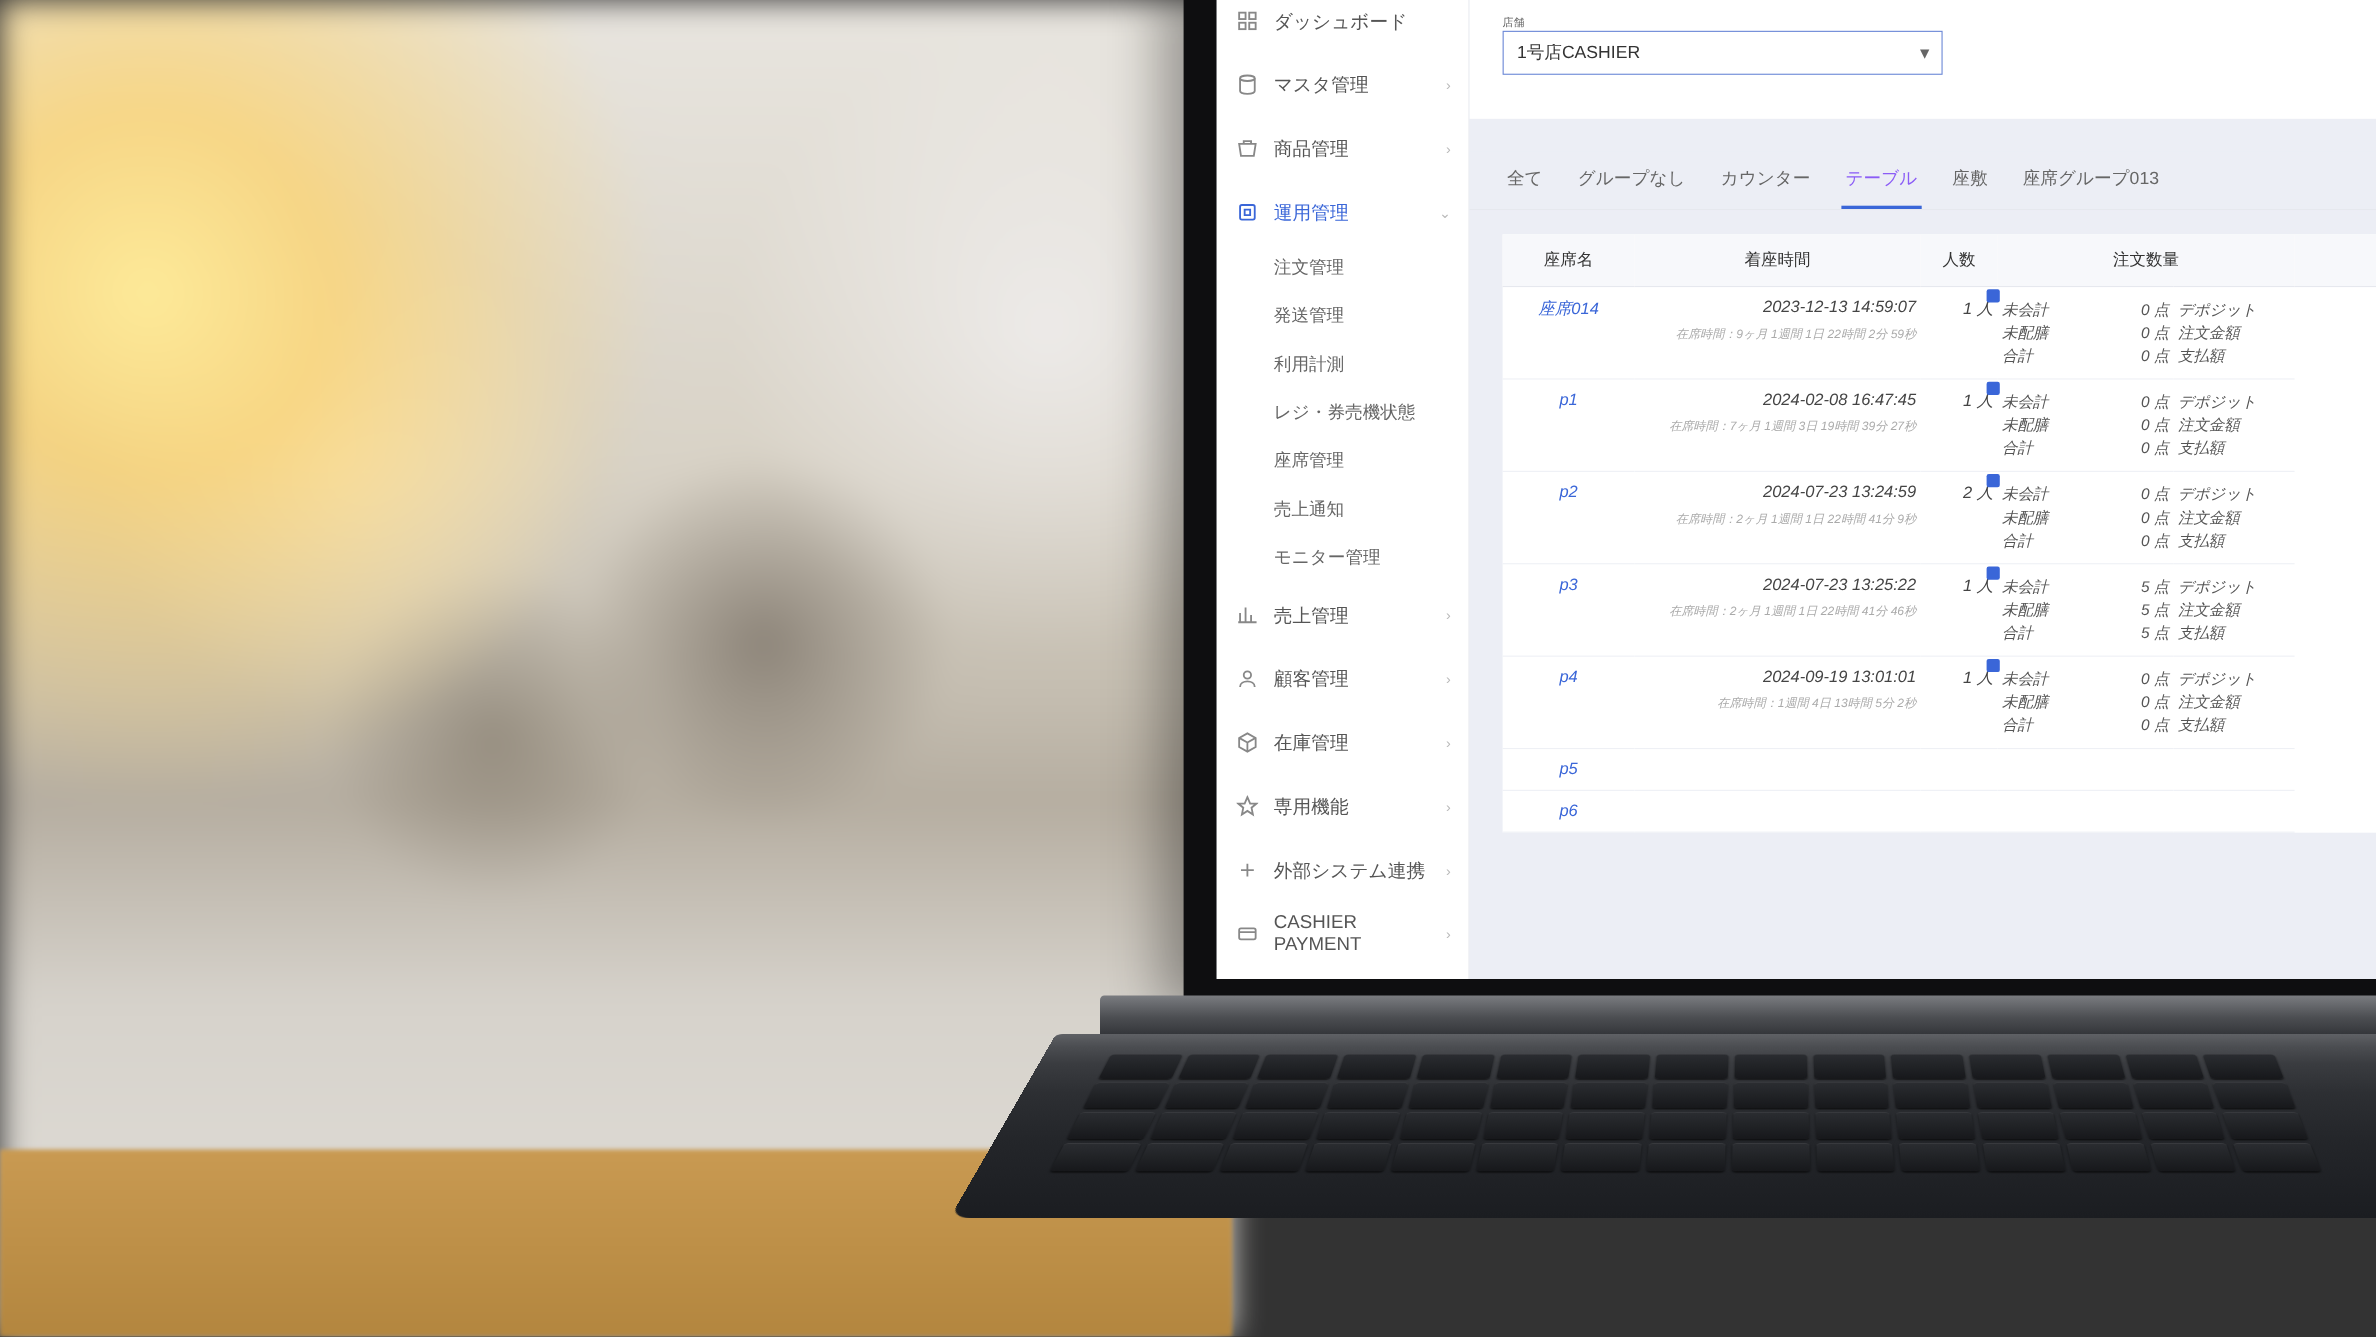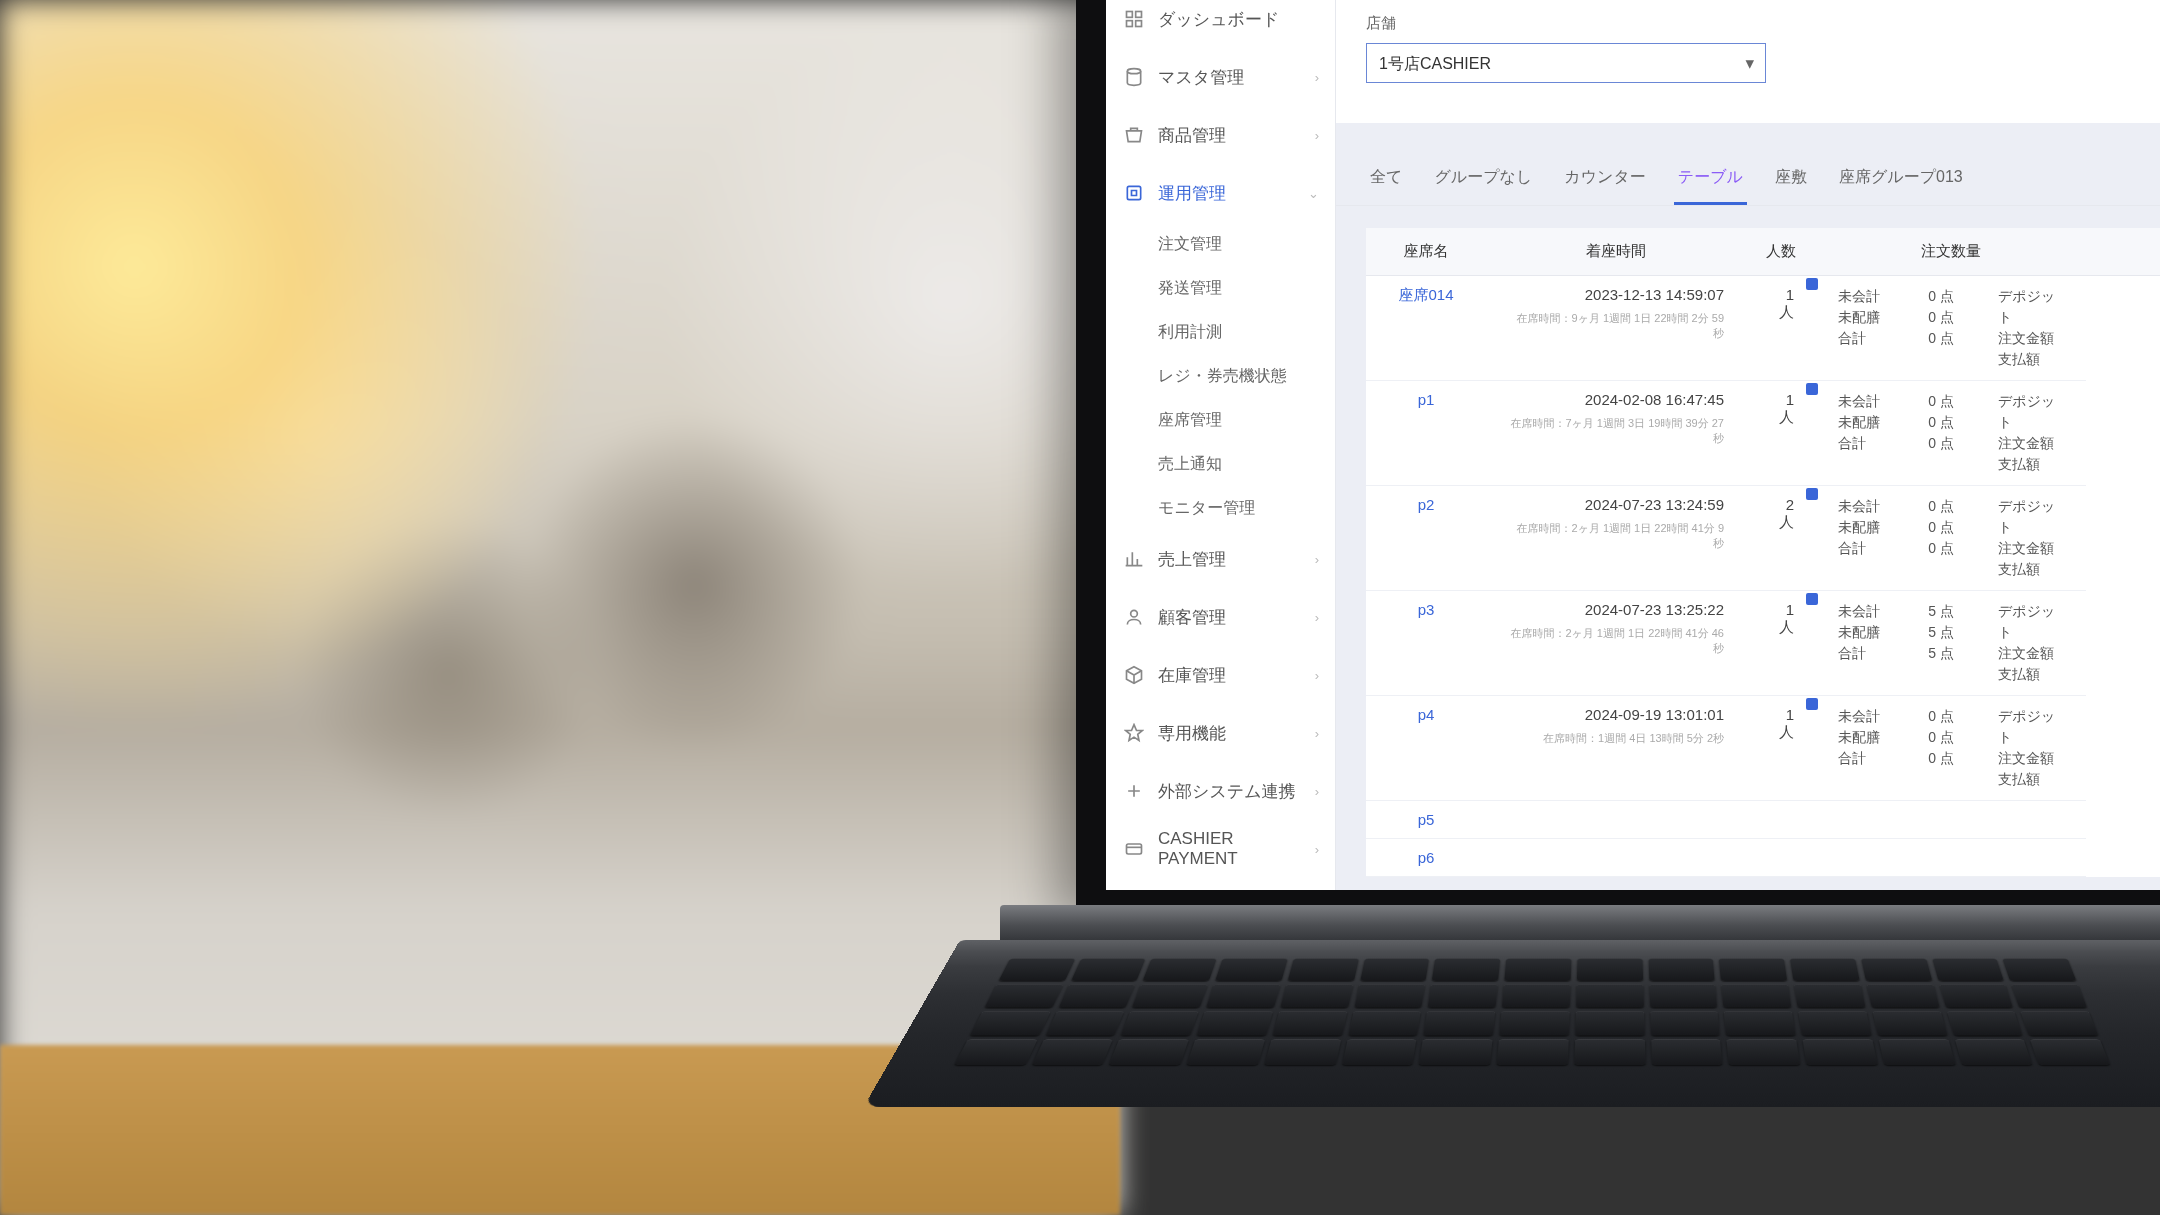--- a/index.html
+++ b/index.html
@@ -151,23 +151,22 @@
   right: 0;
   height: 100%;
   background: #eceef5;
 }
 .filter-card {
   background: #fff;
   margin: 0 0 30px 0;
   padding: 24px 30px 40px 30px;
 }
 .filter-label {
-  font-size: 15px;
+  font-size: 10px;
   color: #666;
-  margin-bottom: 10px;
 }
 .store-select {
   width: 400px;
   height: 40px;
   border: 1px solid #6a87d6;
   background: #fff;
   padding: 0 12px;
   font-size: 16px;
   color: #333;
   appearance: none;
@@ -213,22 +212,23 @@
 }
 table.seats th {
   background: #f7f8fb;
   font-weight: 500;
   color: #333;
   padding: 14px 10px;
   border-bottom: 1px solid #e6e8ee;
 }
 table.seats td {
   border-bottom: 1px solid #eef0f5;
-  padding: 10px 22px;
+  padding: 10px 4px;
   vertical-align: top;
+  font-style: italic;
 }
 td.seatname {
   color: #3a66d8;
   padding-top: 16px;
   text-align: center;
   width: 120px;
   cursor: pointer;
 }
 td.timecell {
   text-align: right;

